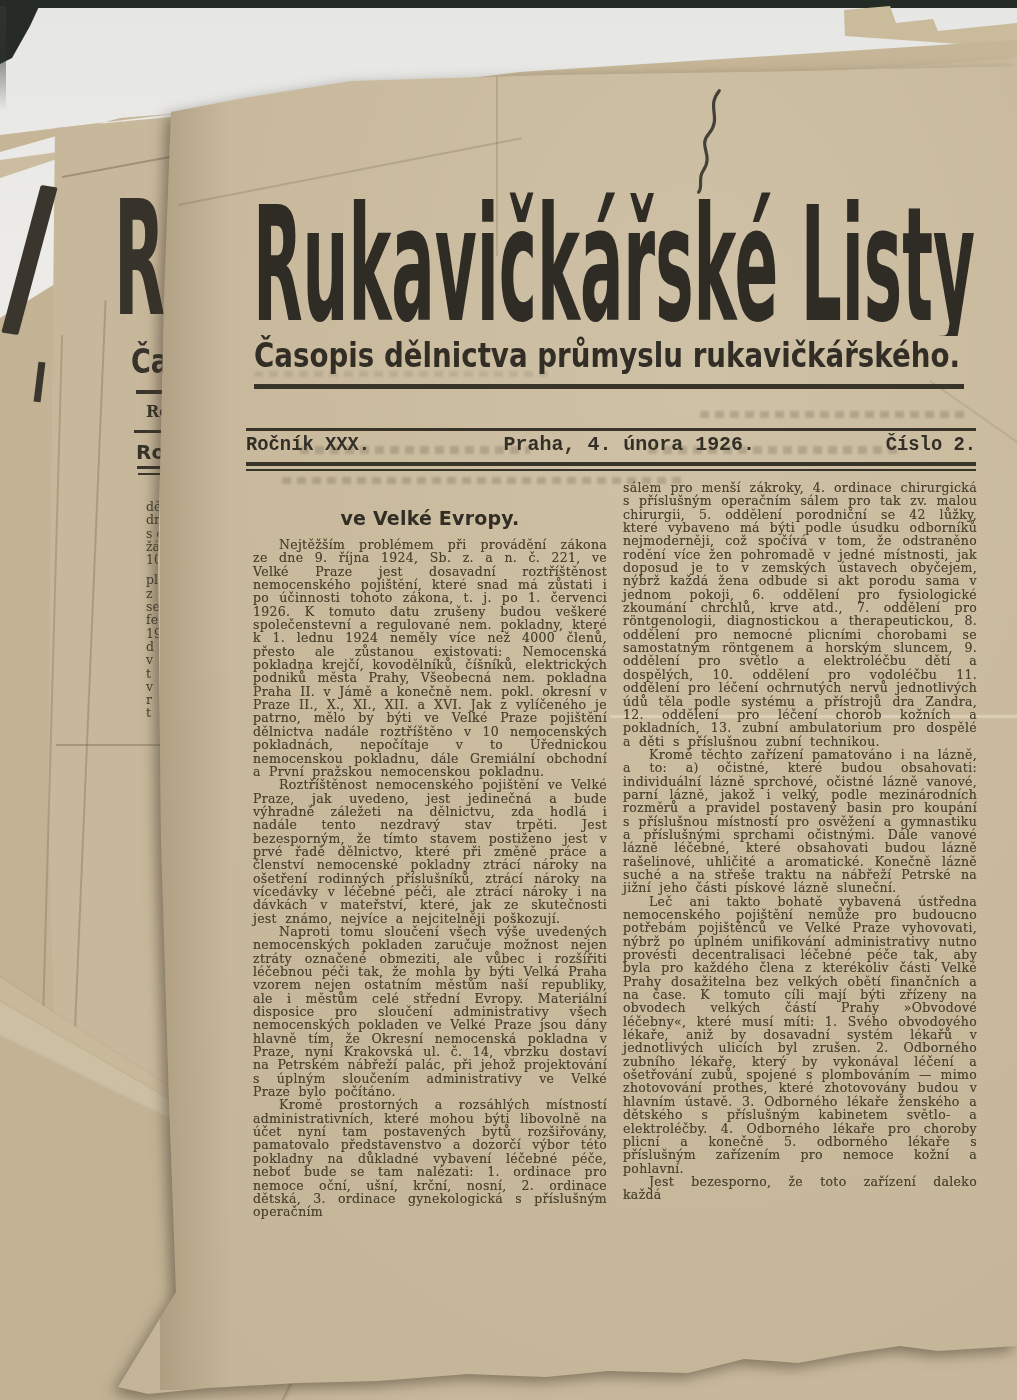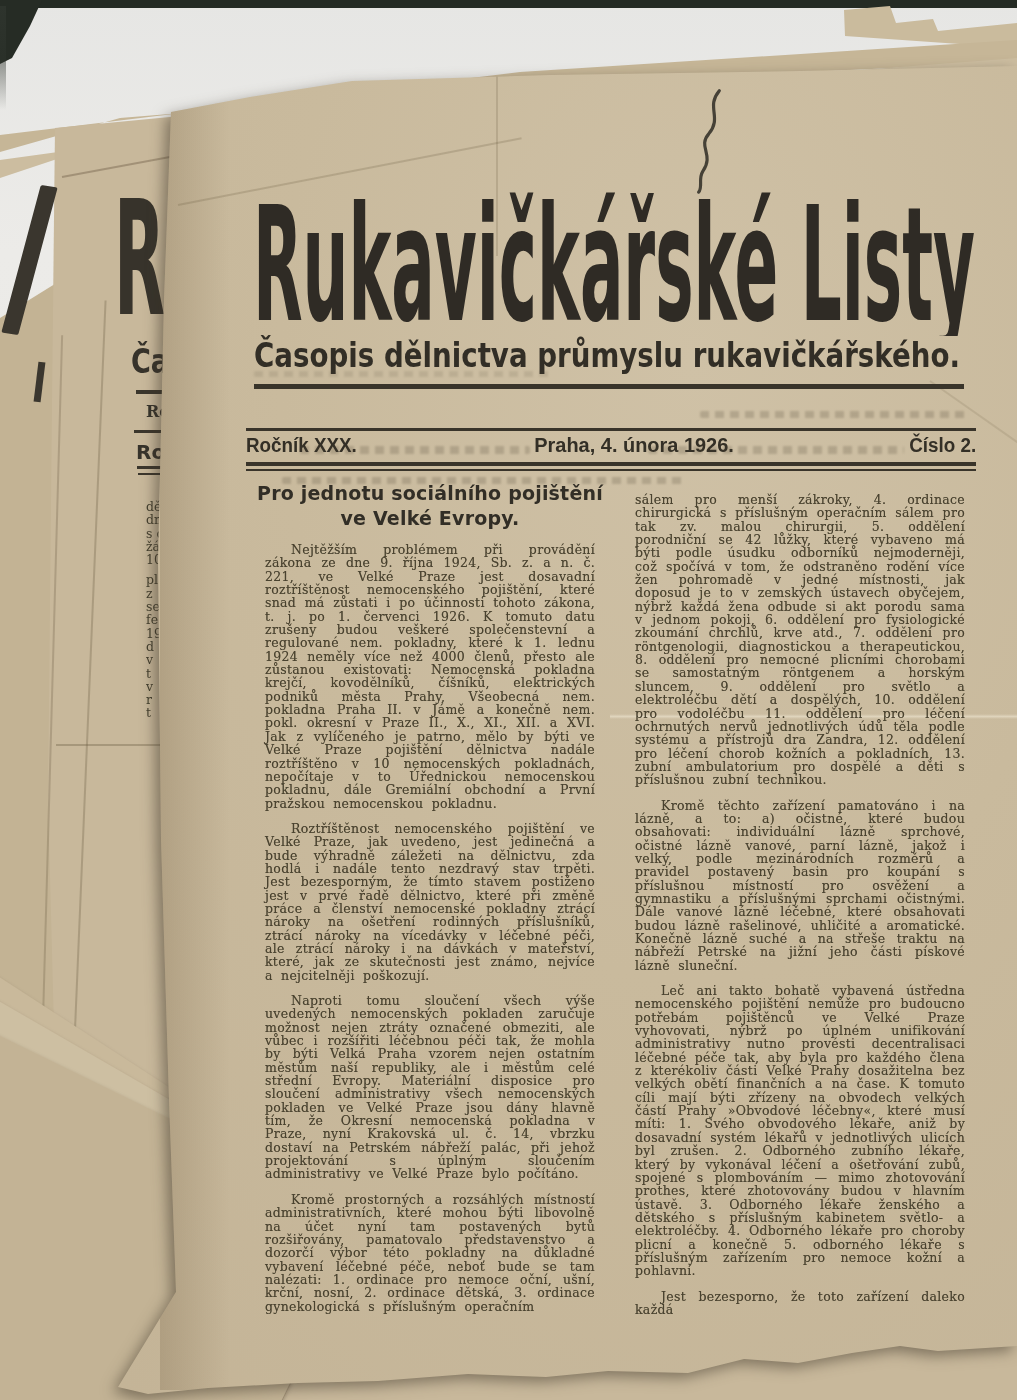--- a/index.html
+++ b/index.html
@@ -85,31 +85,31 @@
   .r2{left:246px;top:428px;width:730px;height:3px;}
   .r3{left:246px;top:462px;width:730px;height:3.5px;}
   .r4{left:246px;top:469px;width:730px;height:1.5px;}
 
   .imprint{left:254px;top:392px;width:710px;text-align:center;
       font-size:12px;line-height:15.5px;color:#3b362c;letter-spacing:.2px;}
   .imprint b{font-weight:bold;}
 
   .issue-row{left:246px;top:433px;width:730px;height:26px;display:flex;
       justify-content:space-between;align-items:baseline;
-      font-family:Liberation Sans, sans-serif;font-weight:bold;color:#332f26;text-align:right;}
+      font-family:Liberation Mono, monospace;font-weight:bold;color:#332f26;text-align:right;}
   .issue-row .vol,.issue-row .iss{font-size:20px;transform:scaleX(.94);}
   .issue-row .vol{transform-origin:left;}
   .issue-row .iss{transform-origin:right;}
   .issue-row .date{font-size:21px;transform:scaleX(.95);}
 
   .cols{left:253px;top:481px;width:724px;display:flex;gap:16px;}
   .col{width:354px;}
   .art-head{font-family:"DejaVu Sans",sans-serif;font-weight:bold;color:#322e26;
       font-size:19px;line-height:25px;text-align:center;margin:0 0 7px 0;letter-spacing:.2px;}
-  .para{margin:12px;font-size:12.5px;line-height:13.35px;text-align:justify;
+  .para{margin:0;font-size:12.5px;line-height:13.35px;text-align:justify;
       text-indent:26px;color:#49422f;letter-spacing:.3px;word-spacing:4px;
       text-shadow:0 0 .5px rgba(73,66,47,.55);}
   .col-right .para:first-child{text-indent:0;}
 
   
   .show{filter:blur(1.2px);opacity:.42;border-radius:2px;
       background:repeating-linear-gradient(90deg,rgba(75,65,48,.5) 0 9px,rgba(75,65,48,0) 9px 15px);}
   .st1{left:700px;top:411px;width:268px;height:7px;}
   .st2{left:300px;top:446px;width:230px;height:8px;}
   .st3{left:648px;top:446px;width:256px;height:8px;}
@@ -207,21 +207,21 @@
       <div class="abs rule r4"></div>
 
       <div class="abs show st1"></div>
       <div class="abs show st2"></div>
       <div class="abs show st3"></div>
       <div class="abs show st4"></div>
       <div class="abs show st5"></div>
 
       <div class="abs cols">
         <div class="col col-left">
-          <h2 class="art-head"><span>Pro jednotu sociálního pojištění</span><br><span>ve Velké Evropy.</span></h2>
+          <h2 class="art-head"><br><span>ve Velké Evropy.</span></h2>
           <div>
               <p class="para">Nejtěžším problémem při provádění zákona ze dne 9. října 1924, Sb. z. a n. č. 221, ve Velké Praze jest dosavadní roztříštěnost nemocenského pojištění, které snad má zůstati i po účinnosti tohoto zákona, t. j. po 1. červenci 1926. K tomuto datu zrušeny budou veškeré společenstevní a regulované nem. pokladny, které k 1. lednu 1924 neměly více než 4000 členů, přesto ale zůstanou existovati: Nemocenská pokladna krejčí, kovodělníků, číšníků, elektrických podniků města Prahy, Všeobecná nem. pokladna Praha II. v Jámě a konečně nem. pokl. okresní v Praze II., X., XI., XII. a XVI. Jak z vylíčeného je patrno, mělo by býti ve Velké Praze pojištění dělnictva nadále roztříštěno v 10 nemocenských pokladnách, nepočítaje v to Úřednickou nemocenskou pokladnu, dále Gremiální obchodní a První pražskou nemocenskou pokladnu.</p>
               <p class="para">Roztříštěnost nemocenského pojištění ve Velké Praze, jak uvedeno, jest jedinečná a bude výhradně záležeti na dělnictvu, zda hodlá i nadále tento nezdravý stav trpěti. Jest bezesporným, že tímto stavem postiženo jest v prvé řadě dělnictvo, které při změně práce a členství nemocenské pokladny ztrácí nároky na ošetření rodinných příslušníků, ztrácí nároky na vícedávky v léčebné péči, ale ztrácí nároky i na dávkách v mateřství, které, jak ze skutečnosti jest známo, nejvíce a nejcitelněji poškozují.</p>
               <p class="para">Naproti tomu sloučení všech výše uvedených nemocenských pokladen zaručuje možnost nejen ztráty označené obmeziti, ale vůbec i rozšířiti léčebnou péči tak, že mohla by býti Velká Praha vzorem nejen ostatním městům naší republiky, ale i městům celé střední Evropy. Materiální disposice pro sloučení administrativy všech nemocenských pokladen ve Velké Praze jsou dány hlavně tím, že Okresní nemocenská pokladna v Praze, nyní Krakovská ul. č. 14, vbrzku dostaví na Petrském nábřeží palác, při jehož projektování s úplným sloučením administrativy ve Velké Praze bylo počítáno.</p>
               <p class="para">Kromě prostorných a rozsáhlých místností administrativních, které mohou býti libovolně na účet nyní tam postavených bytů rozšiřovány, pamatovalo představenstvo a dozorčí výbor této pokladny na důkladné vybavení léčebné péče, neboť bude se tam nalézati: 1. ordinace pro nemoce oční, ušní, krční, nosní, 2. ordinace dětská, 3. ordinace gynekologická s příslušným operačním</p>
             </div>
         </div>
         <div class="col col-right">
           <div>
               <p class="para">sálem pro menší zákroky, 4. ordinace chirurgická s příslušným operačním sálem pro tak zv. malou chirurgii, 5. oddělení porodniční se 42 lůžky, které vybaveno má býti podle úsudku odborníků nejmoderněji, což spočívá v tom, že odstraněno rodění více žen pohromadě v jedné místnosti, jak doposud je to v zemských ústavech obyčejem, nýbrž každá žena odbude si akt porodu sama v jednom pokoji, 6. oddělení pro fysiologické zkoumání chrchlů, krve atd., 7. oddělení pro röntgenologii, diagnostickou a therapeutickou, 8. oddělení pro nemocné plicními chorobami se samostatným röntgenem a horským sluncem, 9. oddělení pro světlo a elektroléčbu dětí a dospělých, 10. oddělení pro vodoléčbu 11. oddělení pro léčení ochrnutých nervů jednotlivých údů těla podle systému a přístrojů dra Zandra, 12. oddělení pro léčení chorob kožních a pokladních, 13. zubní ambulatorium pro dospělé a děti s příslušnou zubní technikou.</p>

